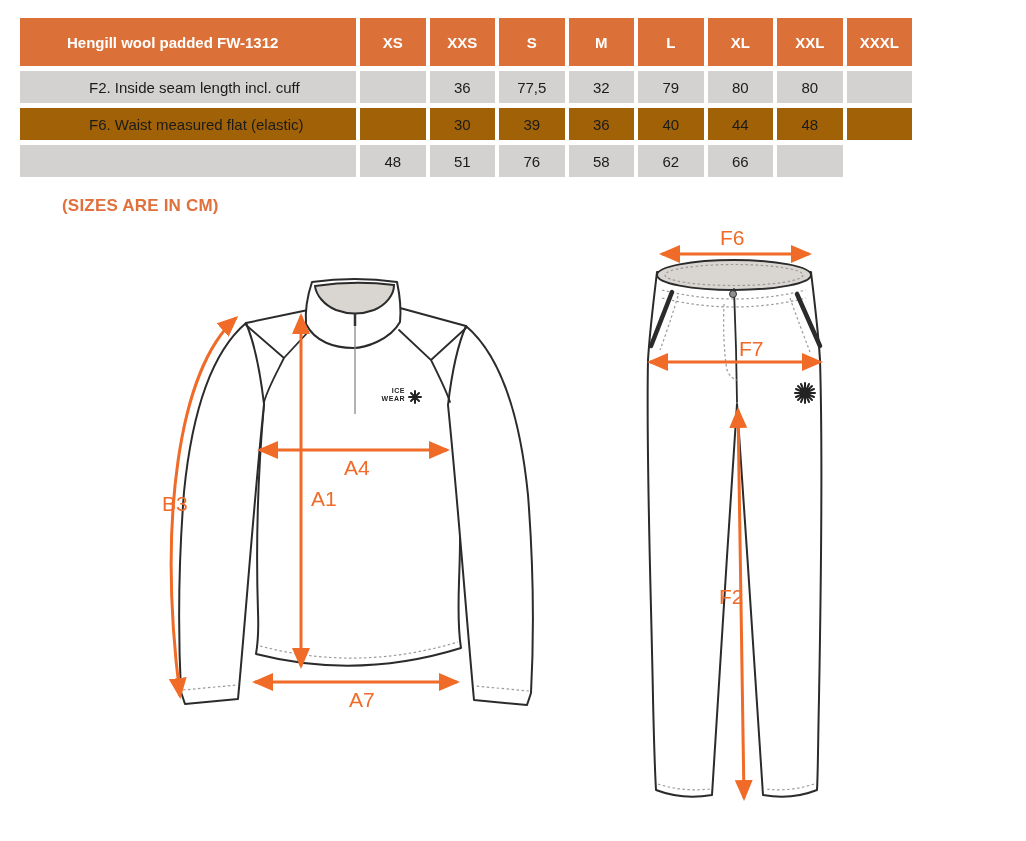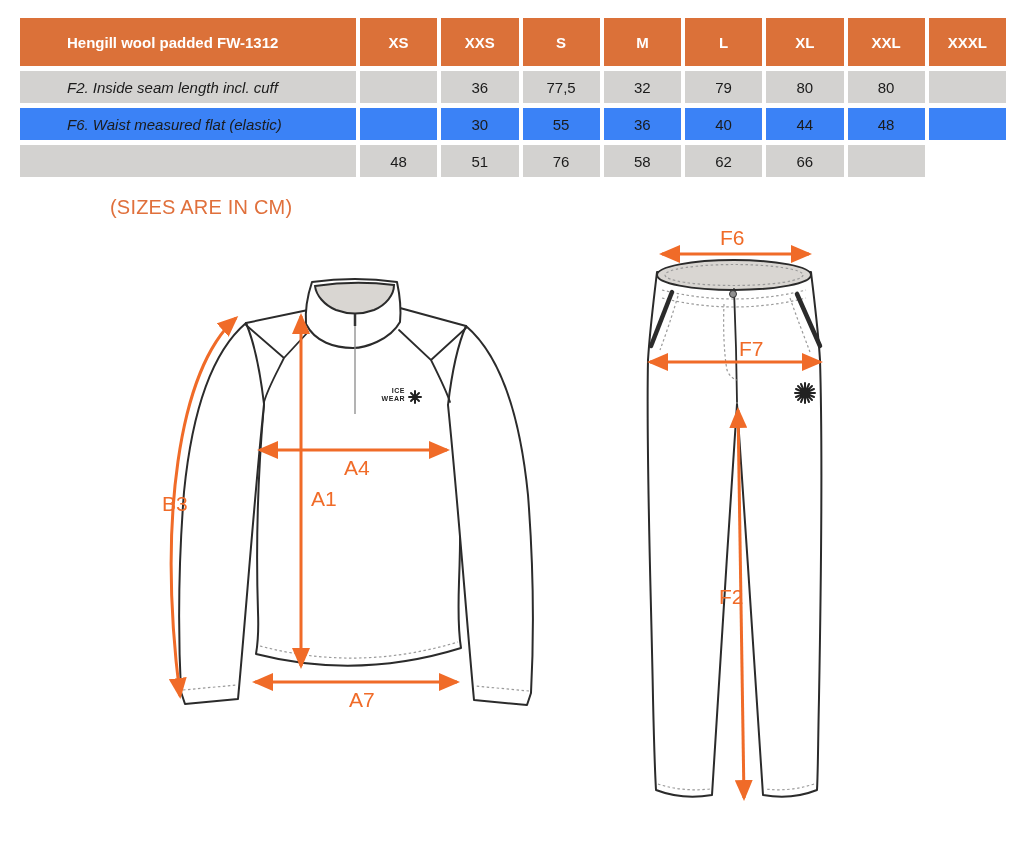--- a/index.html
+++ b/index.html
@@ -1,34 +1,34 @@
 <!DOCTYPE html>
 <html><head>
 <meta charset="utf-8">
 <style>
   html,body{margin:0;padding:0;background:#ffffff;}
   #page{position:relative;width:1026px;height:841px;background:#ffffff;
         font-family:"Liberation Sans", sans-serif;overflow:hidden;}
 
   
-  .size-table{position:absolute;left:20px;top:18px;width:986px;
+  .size-table{position:absolute;left:20px;top:18px;width:892px;
               display:grid;grid-template-columns:336px repeat(8,1fr);
               grid-template-rows:48px 32px 32px 32px;
               column-gap:4px;row-gap:5px;}
   .cell{display:flex;align-items:center;justify-content:center;
         font-size:15px;color:#1b1b1b;}
   .hcell{background:#DB7139;color:#ffffff;font-weight:bold;font-size:15px;}
   .hcell.title{justify-content:flex-start;padding-left:47px;}
-  .lcell{justify-content:flex-start;padding-left:47px;font-style:italic;}
+  .lcell{justify-content:flex-start;padding-left:69px;}
   .row-a{background:#D3D2D0;}
-  .row-b{background:#3b82f6;}
+  .row-b{background:#a16207;}
 
   
   .note{position:absolute;left:62px;top:196px;color:#E0703C;
-        font-size:20px;font-weight:normal;letter-spacing:.2px;margin-left:48px;}
+        font-size:17px;font-weight:bold;letter-spacing:.2px;}
 
   
   .diag{position:absolute;}
   #sweater-svg{left:150px;top:252px;}
   #pants-svg{left:620px;top:228px;}
   .outline{fill:#ffffff;stroke:#2B2B2B;stroke-width:2;stroke-linejoin:round;stroke-linecap:round;}
   .seam{fill:none;stroke:#2B2B2B;stroke-width:1.8;stroke-linecap:round;}
   .stitch{fill:none;stroke:#9a9a9a;stroke-width:1.2;stroke-dasharray:2.5 2.5;}
   .grayfill{fill:#D9D6D2;stroke:#2B2B2B;stroke-width:2;}
   .arrow{fill:none;stroke:#F06B28;stroke-width:3;}
@@ -58,21 +58,21 @@
     <div class="cell row-a">77,5</div>
     <div class="cell row-a">32</div>
     <div class="cell row-a">79</div>
     <div class="cell row-a">80</div>
     <div class="cell row-a">80</div>
     <div class="cell row-a"></div>
 
     <div class="cell row-b lcell">F6. Waist measured flat (elastic)</div>
     <div class="cell row-b"></div>
     <div class="cell row-b">30</div>
-    <div class="cell row-b">55</div>
+    <div class="cell row-b">39</div>
     <div class="cell row-b">36</div>
     <div class="cell row-b">40</div>
     <div class="cell row-b">44</div>
     <div class="cell row-b">48</div>
     <div class="cell row-b"></div>
 
     <div class="cell row-a"></div>
     <div class="cell row-a">48</div>
     <div class="cell row-a">51</div>
     <div class="cell row-a">76</div>

